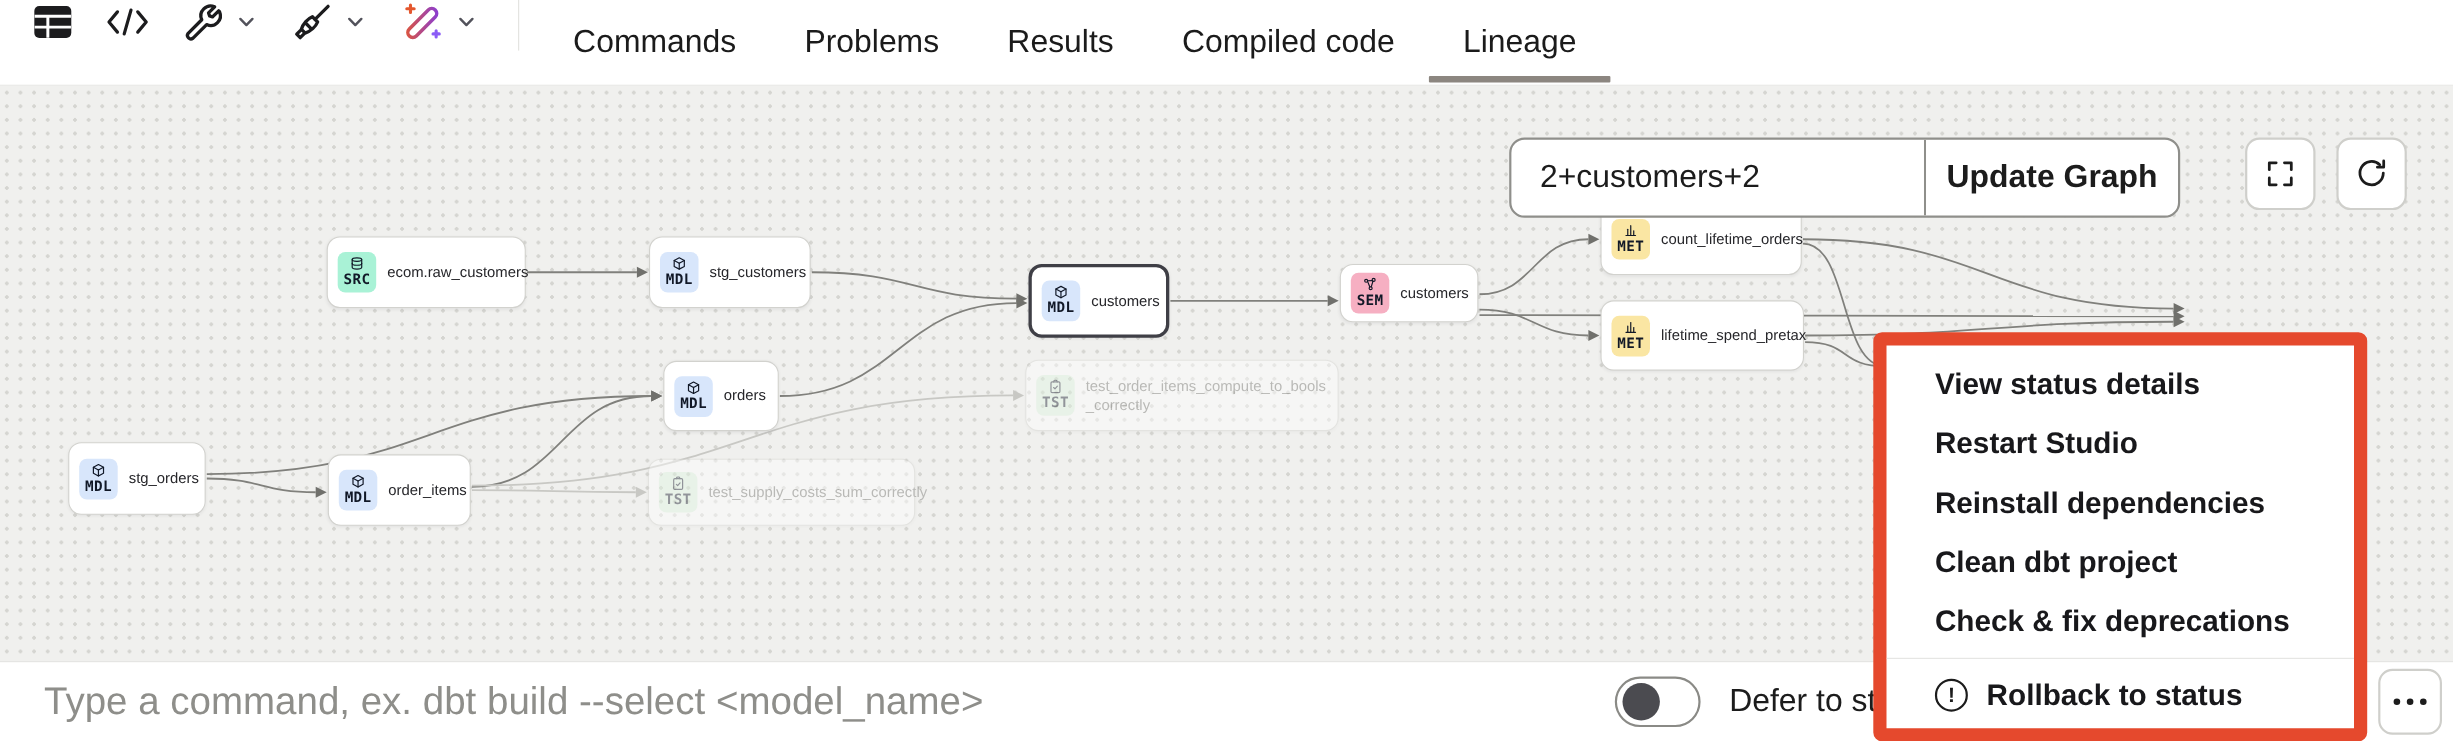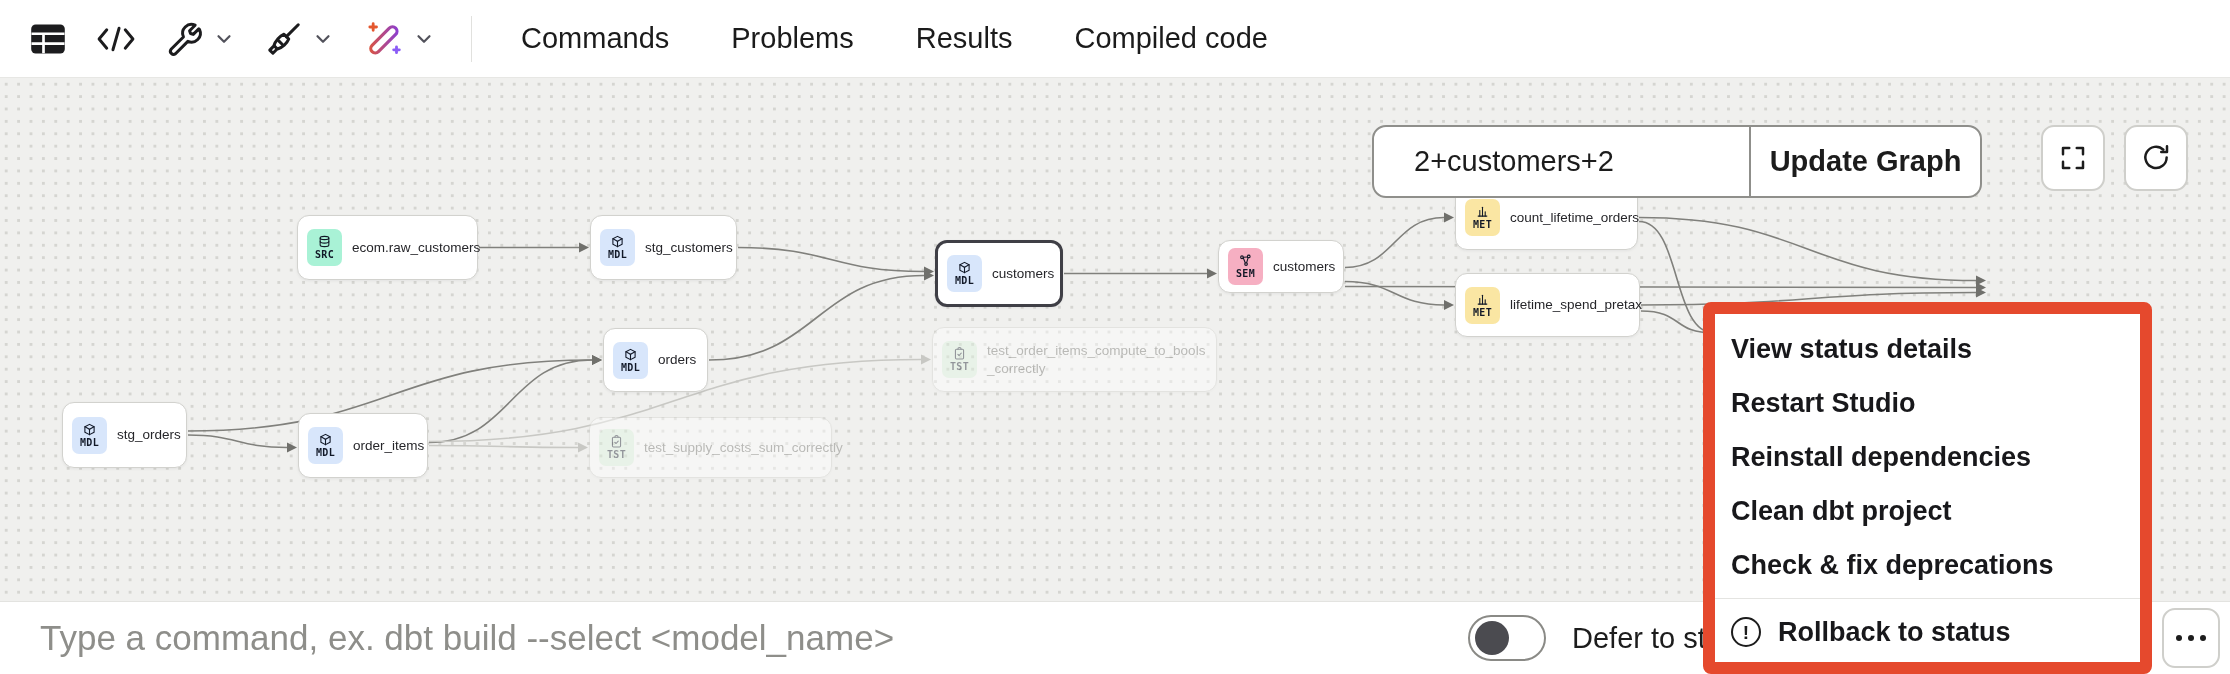--- a/index.html
+++ b/index.html
@@ -6,21 +6,21 @@
   html,body { margin:0; padding:0; }
   body {
     width:2230px; height:674px; position:relative; overflow:hidden;
     font-family:"Liberation Sans", sans-serif; background:#ffffff;
   }
 
   
   .topbar {
     position:absolute; top:0; left:0; width:2230px; height:78px;
     background:#fff; border-bottom:1px solid #e7e7e4;
-    display:flex; align-items:center; z-index:10;
+    display:flex; align-items:flex-start; z-index:10;
   }
   .toolbar-icons { display:flex; align-items:center; padding-left:30px; }
   .icon-btn { display:flex; align-items:center; gap:9px; cursor:pointer; margin-right:30px; }
   .icon-btn svg { display:block; }
   .toolbar-divider { width:1px; height:46px; background:#e1e1de; margin:0 2px 0 6px; }
   .tabs { display:flex; height:100%; align-items:stretch; margin-left:16px; }
   .tab {
     padding:0 31px; display:flex; align-items:center; position:relative;
     font-size:29px; color:#1b1b1b; cursor:pointer; white-space:nowrap;
   }
@@ -44,36 +44,36 @@
     box-shadow:0 1px 3px rgba(16,24,40,.06); cursor:pointer;
   }
   .node.selected { border:3px solid #3f3f46; }
   .node.faded { opacity:.42; }
   .badge {
     width:35px; height:37px; border-radius:7px; flex:0 0 auto;
     display:flex; flex-direction:column; align-items:center; justify-content:center;
   }
   .badge svg { width:13px; height:13px; display:block; }
   .badge .bl {
-    font-family:"DejaVu Sans Mono", monospace; font-size:10px; font-weight:bold;
+    font-family:"DejaVu Sans Mono", monospace; font-size:13px; font-weight:bold;
     color:#111827; letter-spacing:.3px; margin-top:1px;
   }
   .node .label { font-size:13.5px; font-weight:500; color:#26262a; white-space:nowrap; line-height:1.3; }
   .node.faded .label { font-weight:400; color:#6f6f6b; white-space:normal; }
 
   
   .selector-box {
     position:absolute; left:1372px; top:47px; width:610px; height:73px; z-index:5;
     background:#fff; border:2px solid #8f8f8b; border-radius:14px;
     display:flex; align-items:stretch;
   }
   .selector-input {
     width:377px; flex:0 0 377px; border:none; outline:none; background:transparent;
     border-right:2px solid #8f8f8b; border-radius:12px 0 0 12px;
-    font-family:inherit; font-size:29px; color:#1c1c1c; padding:0 0 0 40px;
+    font-family:inherit; font-size:29px; color:#1c1c1c; padding:0 0 0 26px;
   }
   .update-btn {
     flex:1; display:flex; align-items:center; justify-content:center;
     font-size:29px; font-weight:600; color:#1c1c1c; cursor:pointer; white-space:nowrap;
   }
   .icon-square {
     position:absolute; top:47px; width:64px; height:66px; z-index:5;
     background:#fff; border:2px solid #cfcfcb; border-radius:13px;
     display:flex; align-items:center; justify-content:center; cursor:pointer;
   }
@@ -106,21 +106,21 @@
   }
   .more-btn i { width:6px; height:6px; border-radius:50%; background:#1c1c1c; }
 
   
   .context-menu {
     position:absolute; left:1703px; top:302px; width:449px; height:372px; z-index:50;
     background:#fff; border:12px solid #e5492d; border-radius:8px; overflow:hidden;
   }
   .menu-inner { padding:8px 0 0 0; }
   .menu-item {
-    height:54px; display:flex; align-items:center; padding-left:16px; gap:17px;
+    height:54px; display:flex; align-items:center; padding-left:44px; gap:17px;
     font-size:27px; font-weight:600; color:#18181b; cursor:pointer; white-space:nowrap;
   }
   .menu-divider { height:1px; background:#e4e4e1; margin:6px 0; }
   .warn-ic {
     width:30px; height:30px; border:2.2px solid #1c1c1c; border-radius:50%;
     display:flex; align-items:center; justify-content:center; flex:0 0 auto;
     font-size:19px; font-weight:bold; color:#1c1c1c; line-height:1;
   }
 </style>
 </head>
@@ -178,20 +178,21 @@
           <path d="m6 9 6 6 6-6"></path>
         </svg>
     </div>
   </div>
   <div class="toolbar-divider"></div>
   <div class="tabs">
       <div class="tab">Commands</div>
       <div class="tab">Problems</div>
       <div class="tab">Results</div>
       <div class="tab">Compiled code</div>
+      <div class="tab active">Lineage</div>
     </div>
 </div>
 
 <div class="canvas">
   <svg id="edges" width="2230" height="523">
       <path d="M 479 169.5 C 529 169.5, 529 169.5, 579 169.5" fill="none" stroke="#80807c" stroke-width="1.6"></path>
       <polygon points="589,169.5 579,164.5 579,174.5" fill="#70706c"></polygon>
       <path d="M 738 169.5 C 831 169.5, 831 193.5, 924 193.5" fill="none" stroke="#80807c" stroke-width="1.6"></path>
       <polygon points="934,193.5 924,188.5 924,198.5" fill="#70706c"></polygon>
       <path d="M 709 282 C 816.5 282, 816.5 197.5, 924 197.5" fill="none" stroke="#80807c" stroke-width="1.6"></path>

